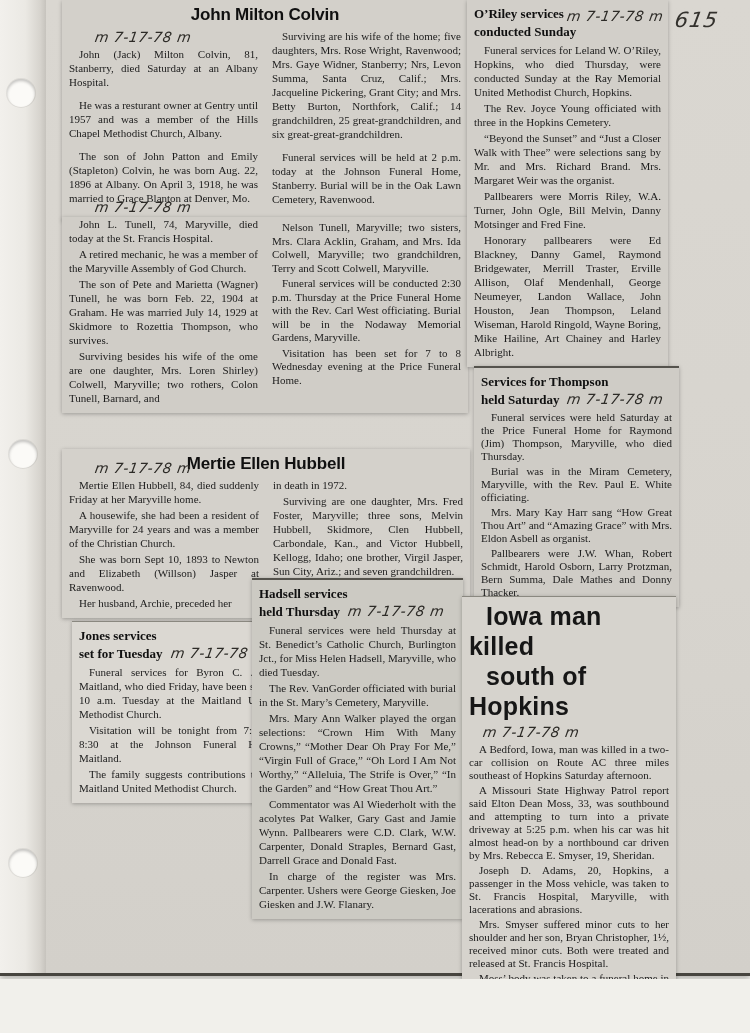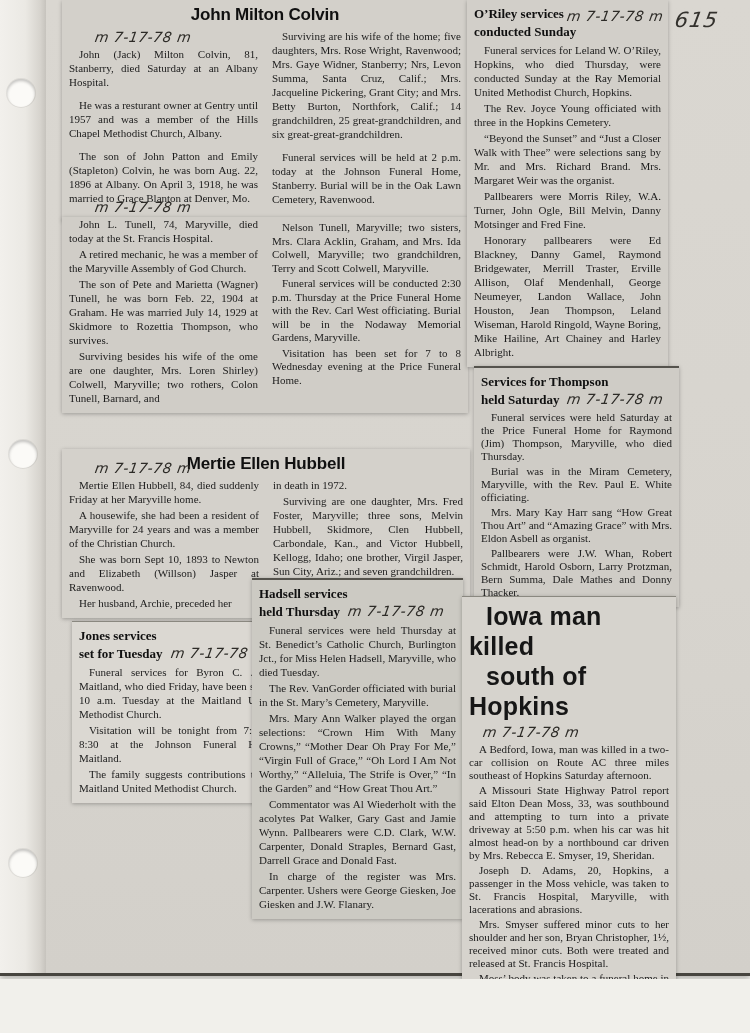--- a/index.html
+++ b/index.html
@@ -194,20 +194,20 @@
     <p>Pallbearers were J.W. Whan, Robert Schmidt, Harold Osborn, Larry Protzman, Bern Summa, Dale Mathes and Donny Thacker.</p>
   </div>
 
   <div class="clip clip-iowa">
     <div class="headline-block">
       <span class="headline-xl">Iowa man killed</span><br>
       <span class="headline-xl">south of Hopkins</span>
     </div>
     <span class="hand iowa-date">m 7-17-78 m</span>
     <p>A Bedford, Iowa, man was killed in a two-car collision on Route AC three miles southeast of Hopkins Saturday afternoon.</p>
-    <p>A Missouri State Highway Patrol report said Elton Dean Moss, 33, was southbound and attempting to turn into a private driveway at 5:50 p.m. when his car was hit almost head-on by a northbound car driven by Mrs. Rebecca E. Smyser, 19, Sheridan.</p>
+    <p>A Missouri State Highway Patrol report said Elton Dean Moss, 33, was southbound and attempting to turn into a private driveway at 5:25 p.m. when his car was hit almost head-on by a northbound car driven by Mrs. Rebecca E. Smyser, 19, Sheridan.</p>
     <p>Joseph D. Adams, 20, Hopkins, a passenger in the Moss vehicle, was taken to St. Francis Hospital, Maryville, with lacerations and abrasions.</p>
     <p>Mrs. Smyser suffered minor cuts to her shoulder and her son, Bryan Christopher, 1½, received minor cuts. Both were treated and released at St. Francis Hospital.</p>
     <p>Moss’ body was taken to a funeral home in Wathena, Kan.</p>
   </div>
 </div>
 
 <div class="below-page"></div>
 
 </body></html>

